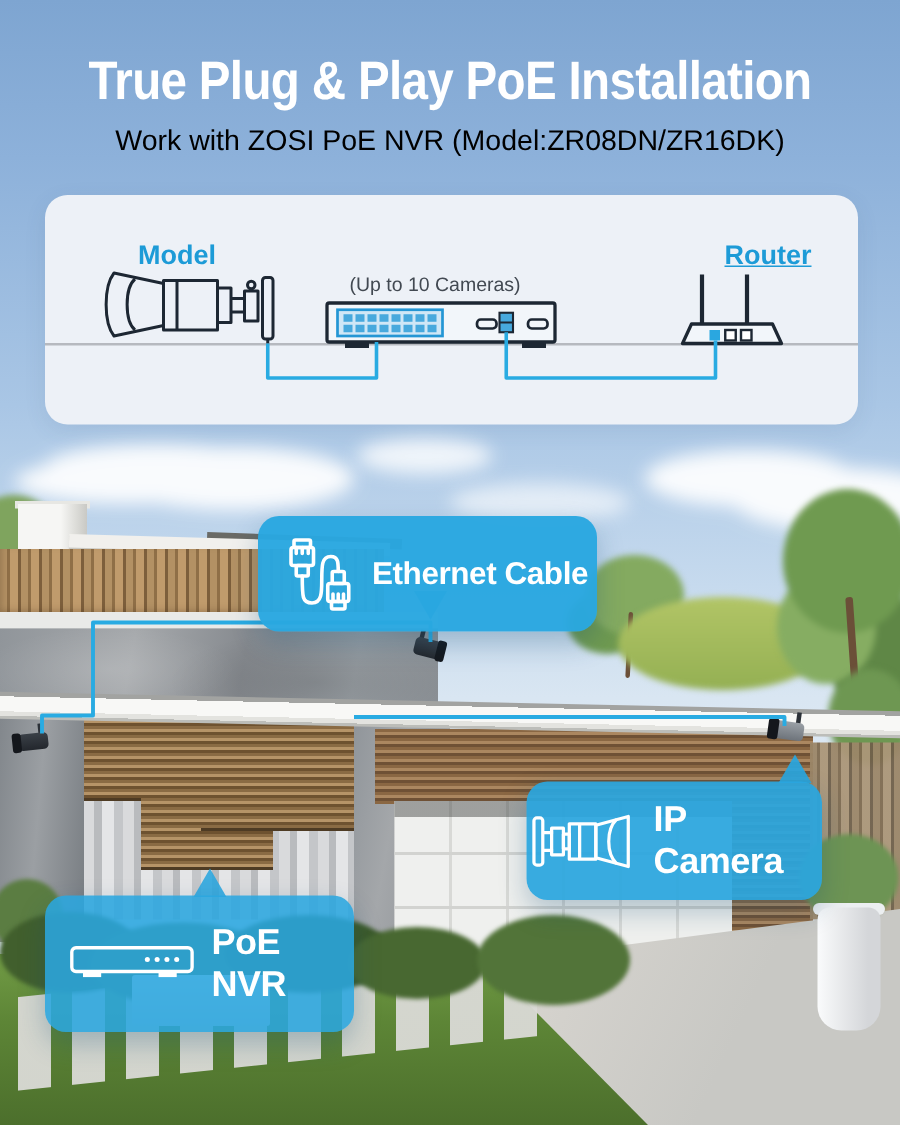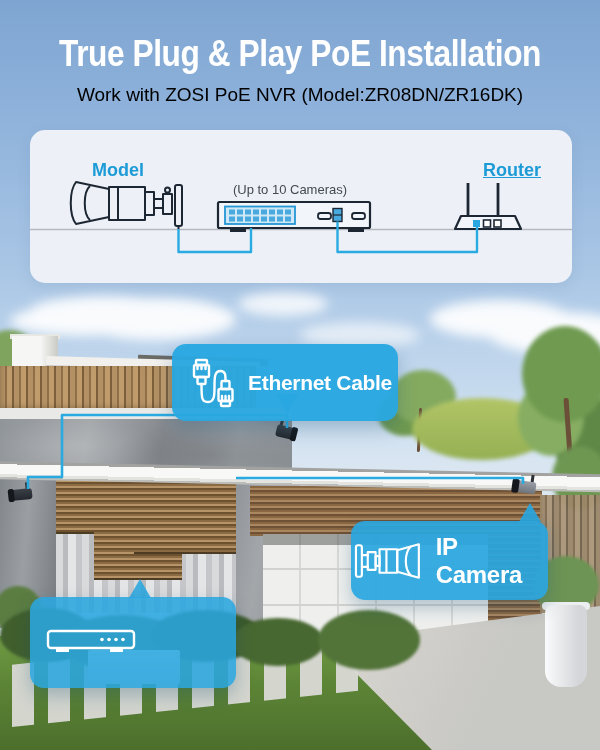--- a/index.html
+++ b/index.html
@@ -255,15 +255,16 @@
       <rect x="2" y="2" width="86" height="17" rx="3" fill="none" stroke="#fff" stroke-width="2.4"></rect>
       <g fill="#fff">
         <circle cx="56" cy="10.5" r="1.8"></circle>
           <circle cx="63" cy="10.5" r="1.8"></circle>
           <circle cx="70" cy="10.5" r="1.8"></circle>
           <circle cx="77" cy="10.5" r="1.8"></circle>
         <rect x="10" y="19" width="13" height="4"></rect>
         <rect x="64" y="19" width="13" height="4"></rect>
       </g>
     </svg>
+    <span class="txt">PoE NVR</span>
   </div>
 
 </div>
 
 </body></html>

